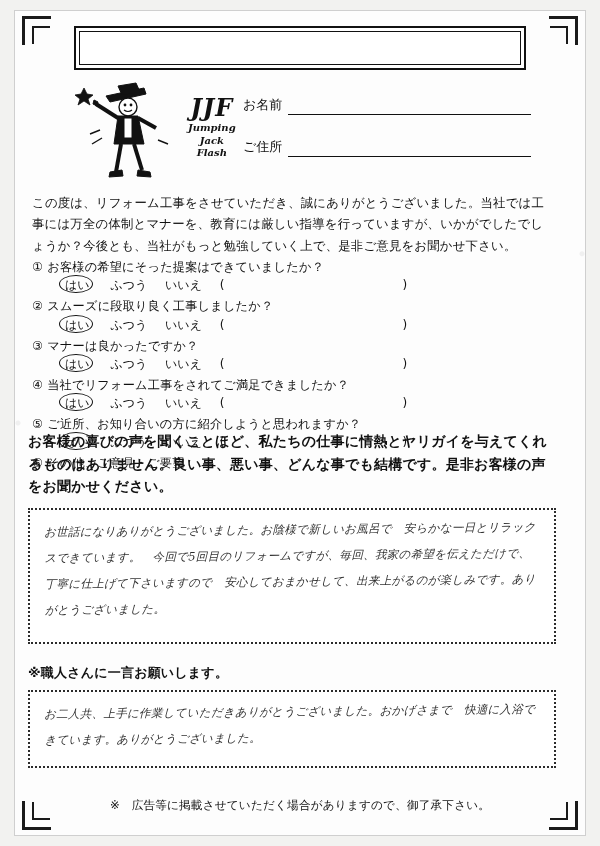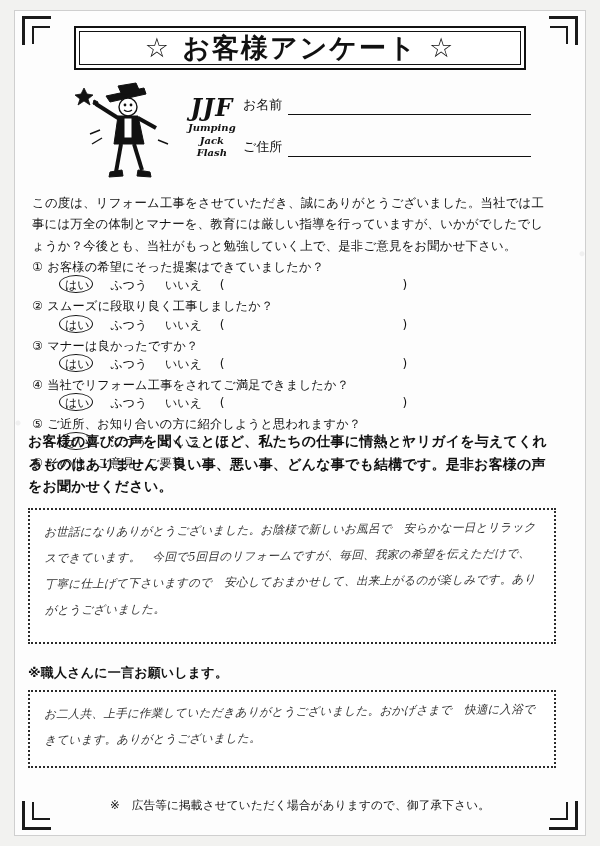--- a/index.html
+++ b/index.html
@@ -277,21 +277,20 @@
   <div class="corner tr"></div>
   <div class="corner bl"></div>
   <div class="corner br"></div>
   <div class="corner-inner tl"></div>
   <div class="corner-inner tr"></div>
   <div class="corner-inner bl"></div>
   <div class="corner-inner br"></div>
 
   <div class="title-banner">
     <div class="inner"></div>
-    <div class="title-text">☆ お客様アンケート ☆</div>
   </div>
 
   <div class="logo-wrap">
     <svg class="mascot" width="120" height="104" viewBox="0 0 120 104">
       <g fill="#111" stroke="#111">
 
         <path d="M40 18 L78 10 L80 16 L44 24 Z" stroke-width="1"></path>
         <path d="M52 8 L70 5 L74 14 L56 17 Z" stroke-width="1"></path>
 
         <circle cx="62" cy="29" r="9" fill="#fff" stroke-width="1.4"></circle>

